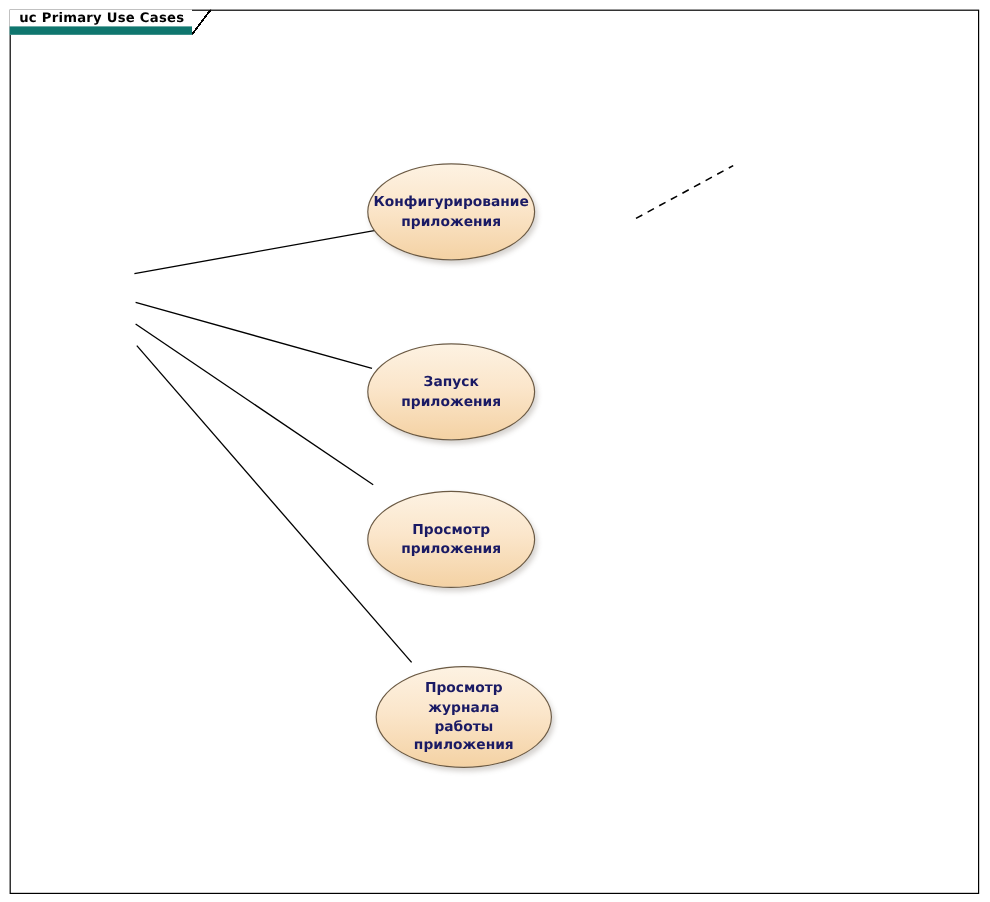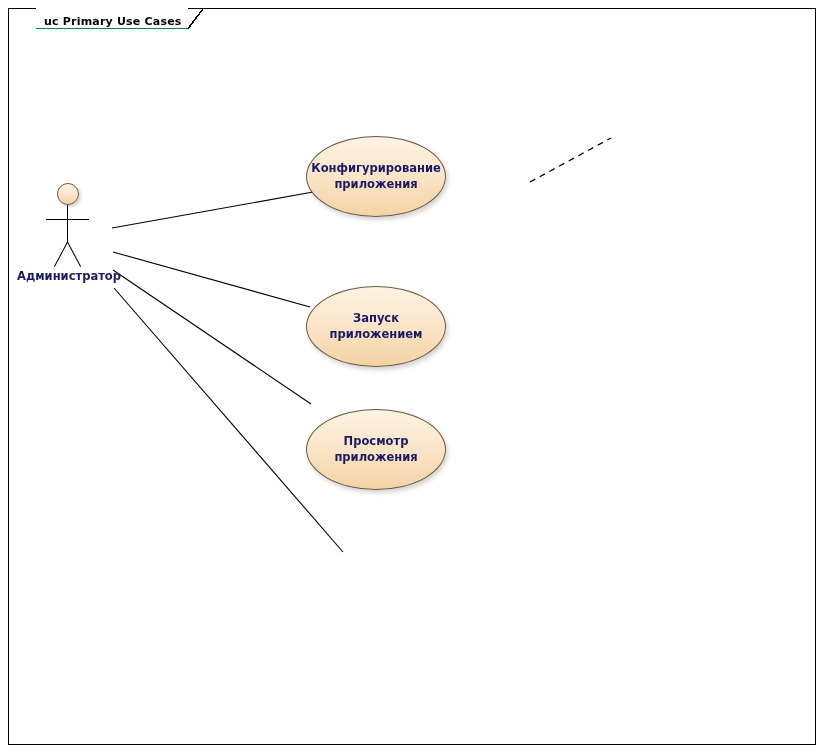--- a/index.html
+++ b/index.html
@@ -42,24 +42,23 @@
     align-items: center;
     z-index: 6;
   }
   .frame-tab-body {
     position: relative;
     height: 21px;
     box-sizing: border-box;
     border-right: none;
     background: #ffffff;
     display: flex;
-    align-items: flex-end;
+    align-items: flex-start;
     padding: 0 6px 0 8px;
-    border-bottom: 1px solid #0f766e;
-    margin-left: 28px;
+    border-bottom: 7px solid #0f766e;
   }
   .frame-tab-label {
     font-size: 11px;
     font-weight: bold;
     color: #000000;
     white-space: nowrap;
     letter-spacing: 0.2px;
   }
   .frame-tab-corner {
     width: 16px;
@@ -256,38 +255,34 @@
 
 
   <svg class="connectors" viewBox="0 0 825 752" xmlns="http://www.w3.org/2000/svg">
     <line x1="112" y1="228" x2="313" y2="192"></line>
     <line x1="113" y1="252" x2="310" y2="307"></line>
     <line x1="113" y1="270" x2="311" y2="404"></line>
     <line x1="114" y1="288" x2="343" y2="552"></line>
     <line class="dashed" x1="530" y1="182" x2="611" y2="138"></line>
   </svg>
 
-  <div class="actor">
-    <div class="actor-head"></div>
-    <div class="actor-arms"></div>
-    <div class="actor-body"></div>
-    <div class="actor-leg left"></div>
-    <div class="actor-leg right"></div>
-    <div class="actor-label">Администратор</div>
-  </div>
 
   <div class="usecase" style="left:306px; top:136px; width:140px; height:81px;">
     <div class="usecase-label">Конфигурирование
 приложения</div>
   </div>
 
   <div class="usecase" style="left:306px; top:286px; width:140px; height:81px;">
-    <div class="usecase-label">Запуск приложением</div>
+    <div class="usecase-label">Запуск приложения</div>
   </div>
 
   <div class="usecase" style="left:306px; top:409px; width:140px; height:81px;">
     <div class="usecase-label">Просмотр
 приложения</div>
   </div>
 
+  <div class="usecase" style="left:313px; top:555px; width:147px; height:85px;">
+    <div class="usecase-label">Просмотр журнала
+работы приложения</div>
+  </div>
 
 
 </div>
 
 </body></html>

